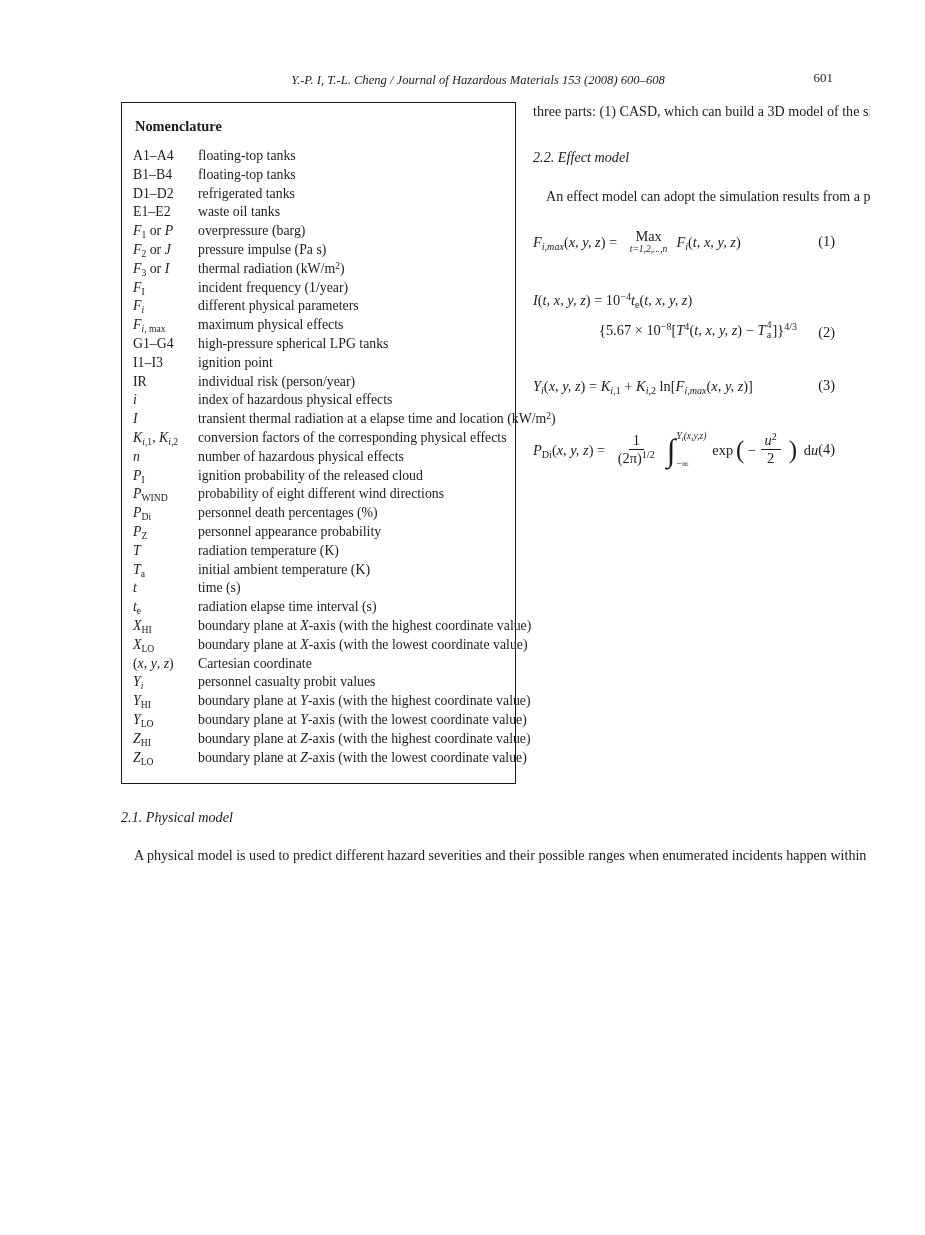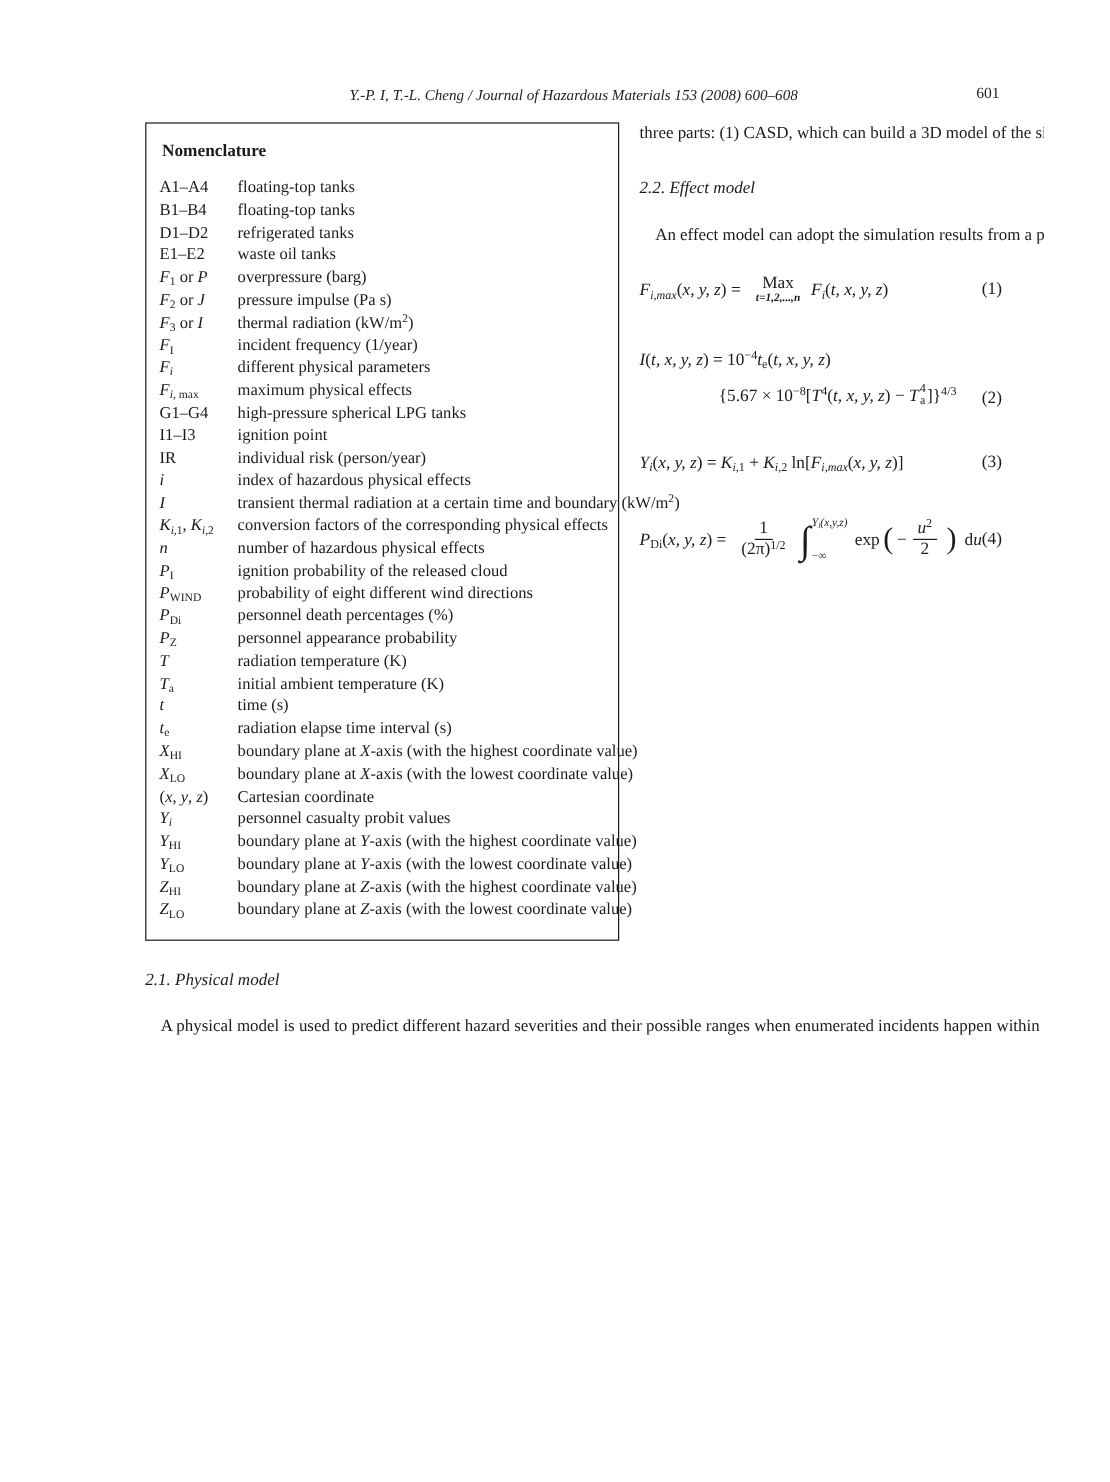--- a/index.html
+++ b/index.html
@@ -51,21 +51,21 @@
   .eq.single{align-items:center;}
   .eq.multi{align-items:flex-end;}
   .eqs .eq:first-child{margin-top:22px;}
   .eq-content{flex:1;min-width:0;}
   .eq-line{display:flex;align-items:center;white-space:pre;line-height:22px;}
   .eq-line.indent{margin-left:66px;margin-top:8px;}
   .eq-num{flex:0 0 auto;margin-left:10px;}
   .chunk{white-space:pre;}
   .stack{display:inline-flex;flex-direction:column;align-items:center;margin:0 9px;}
   .stop{line-height:15px;}
-  .sbot{font-size:9.5px;line-height:11px;font-style:italic;font-weight:bold;}
+  .sbot{font-size:9.5px;line-height:11px;font-style:italic;}
   .frac{display:inline-flex;flex-direction:column;align-items:center;margin:0 5px;vertical-align:middle;}
   .fn{border-bottom:1px solid #1b1b1b;padding:0 4px 1px 4px;line-height:15px;text-align:center;}
   .fd{padding:1px 4px 0 4px;line-height:15px;text-align:center;}
   .intwrap{display:inline-flex;align-items:center;margin:0 6px 0 3px;}
   .intglyph{font-size:32px;line-height:30px;font-weight:300;}
   .ilims{display:inline-flex;flex-direction:column;justify-content:space-between;height:38px;font-size:9.5px;line-height:10px;margin-left:1px;}
   .bigp{font-size:25px;line-height:24px;font-weight:300;margin:0 3px;}
 </style>
 </head>
 <body>
@@ -134,21 +134,21 @@
             <div class="nom-row">
               <span class="nom-term"><span class="chunk"><span>IR</span></span></span>
               <span class="nom-def"><span class="chunk"><span>individual risk (person/year)</span></span></span>
             </div>
             <div class="nom-row">
               <span class="nom-term"><span class="chunk"><span class="i">i</span></span></span>
               <span class="nom-def"><span class="chunk"><span>index of hazardous physical effects</span></span></span>
             </div>
             <div class="nom-row">
               <span class="nom-term"><span class="chunk"><span class="i">I</span></span></span>
-              <span class="nom-def"><span class="chunk"><span>transient thermal radiation at a certain time and boundary (kW/m</span><span class="sup">2</span><span>)</span></span></span>
+              <span class="nom-def"><span class="chunk"><span>transient thermal radiation at a elapse time and location (kW/m</span><span class="sup">2</span><span>)</span></span></span>
             </div>
             <div class="nom-row">
               <span class="nom-term"><span class="chunk"><span class="i">K</span><span class="subi">i</span><span class="sub">,1</span><span>, </span><span class="i">K</span><span class="subi">i</span><span class="sub">,2</span></span></span>
               <span class="nom-def"><span class="chunk"><span>conversion factors of the corresponding physical effects</span></span></span>
             </div>
             <div class="nom-row">
               <span class="nom-term"><span class="chunk"><span class="i">n</span></span></span>
               <span class="nom-def"><span class="chunk"><span>number of hazardous physical effects</span></span></span>
             </div>
             <div class="nom-row">

